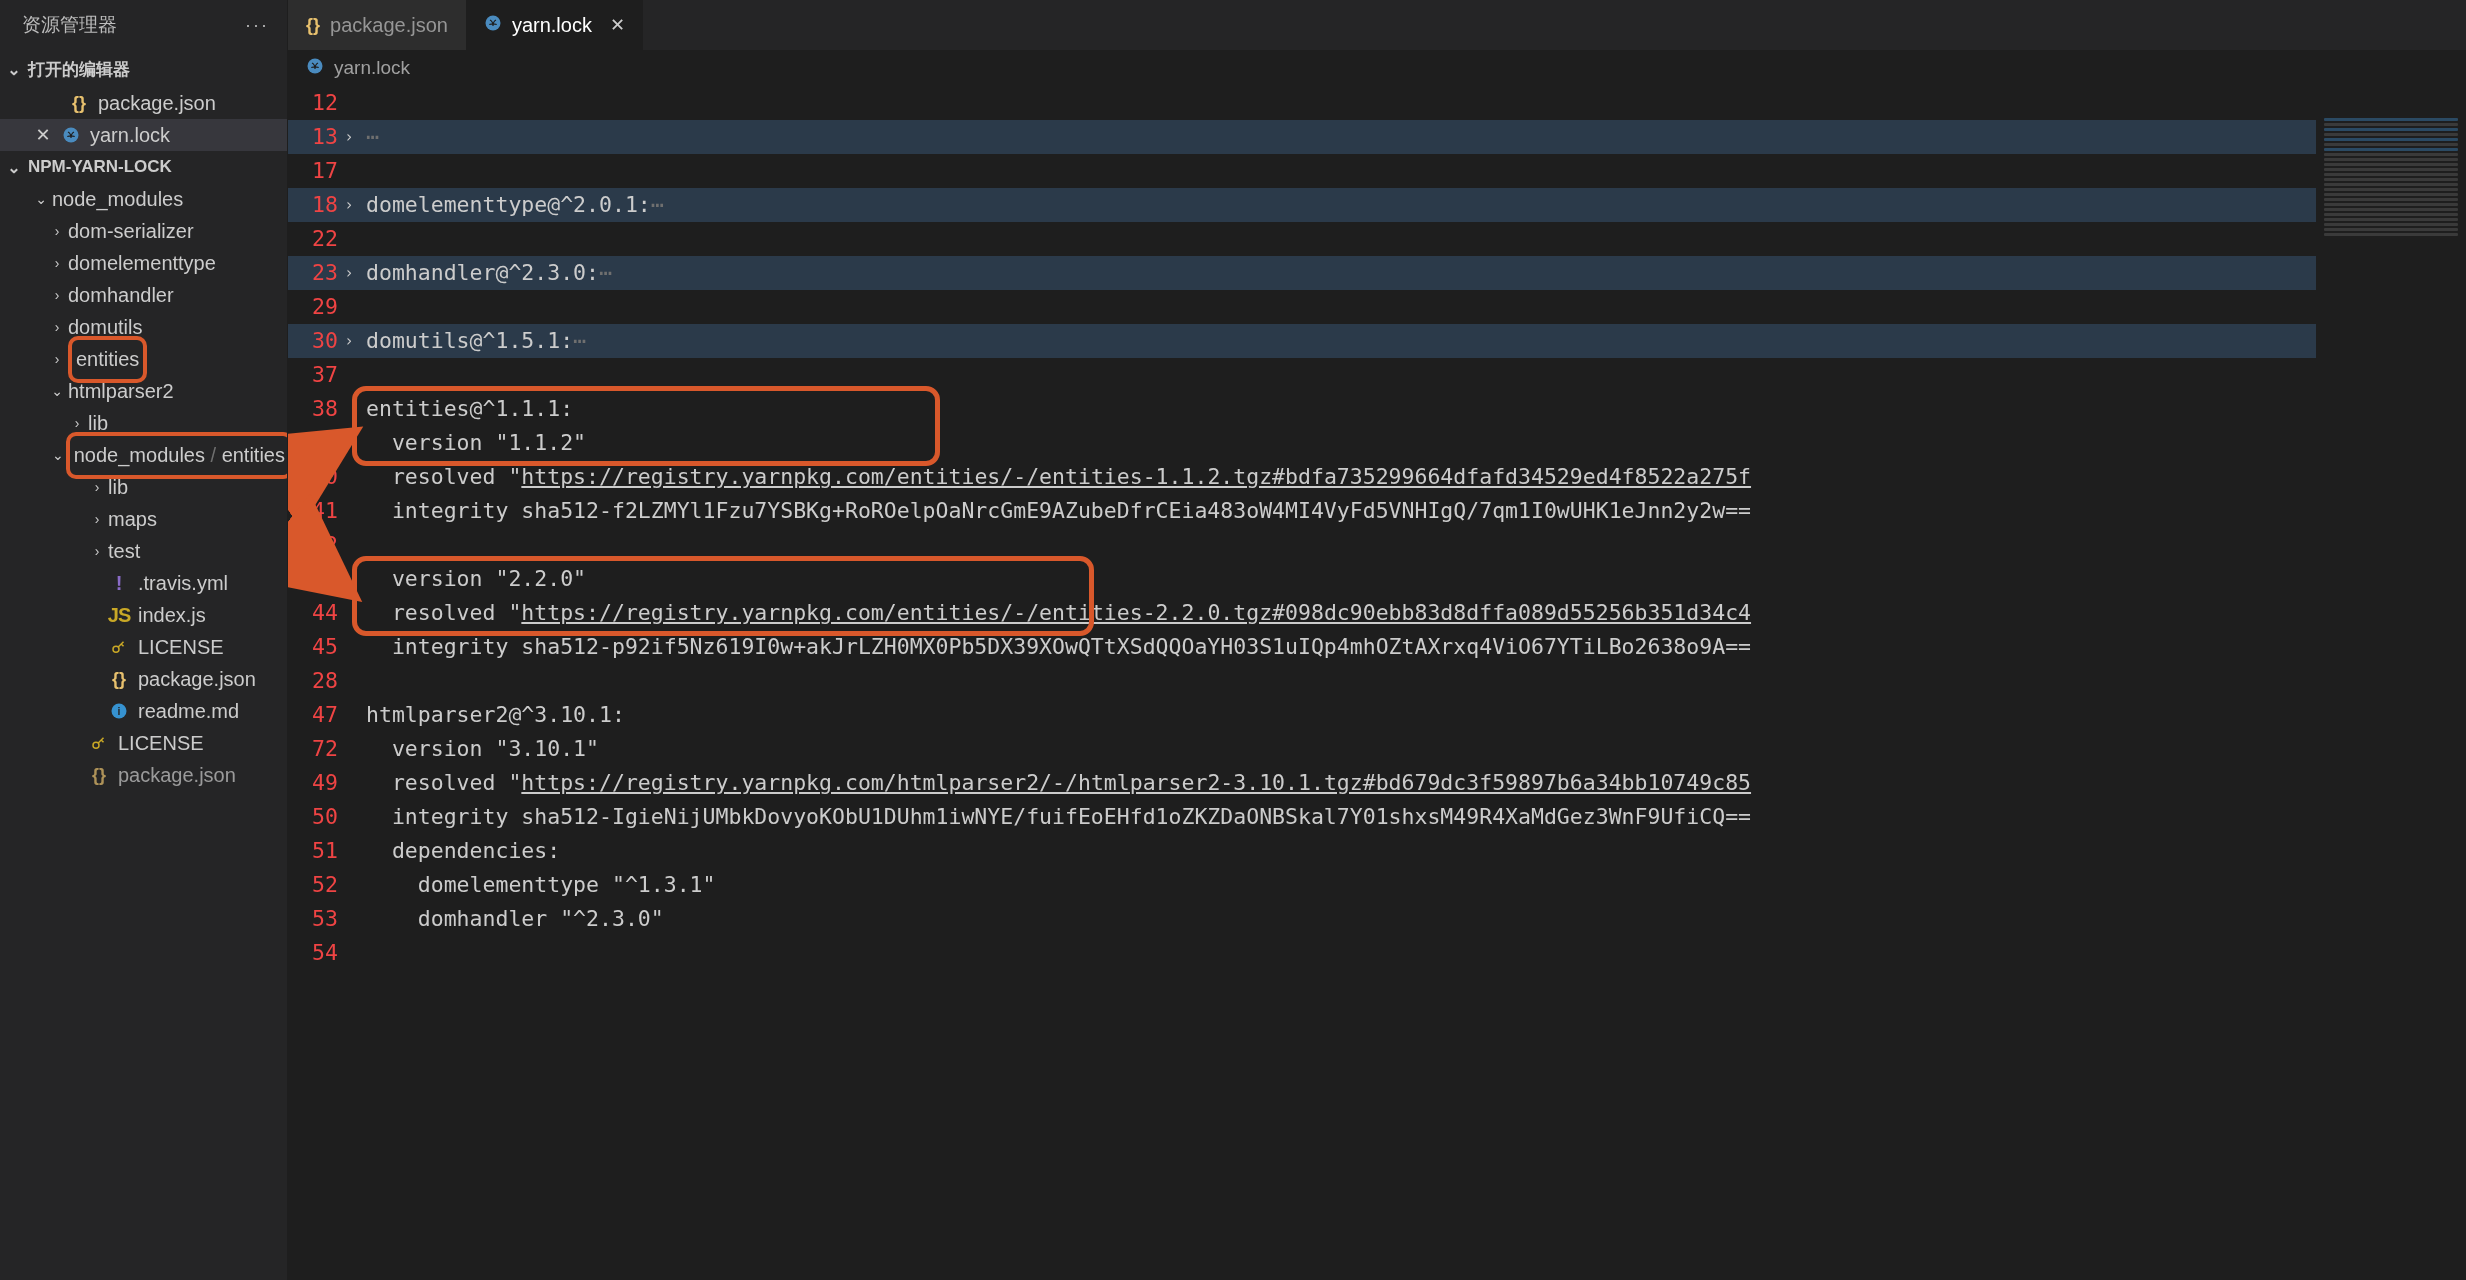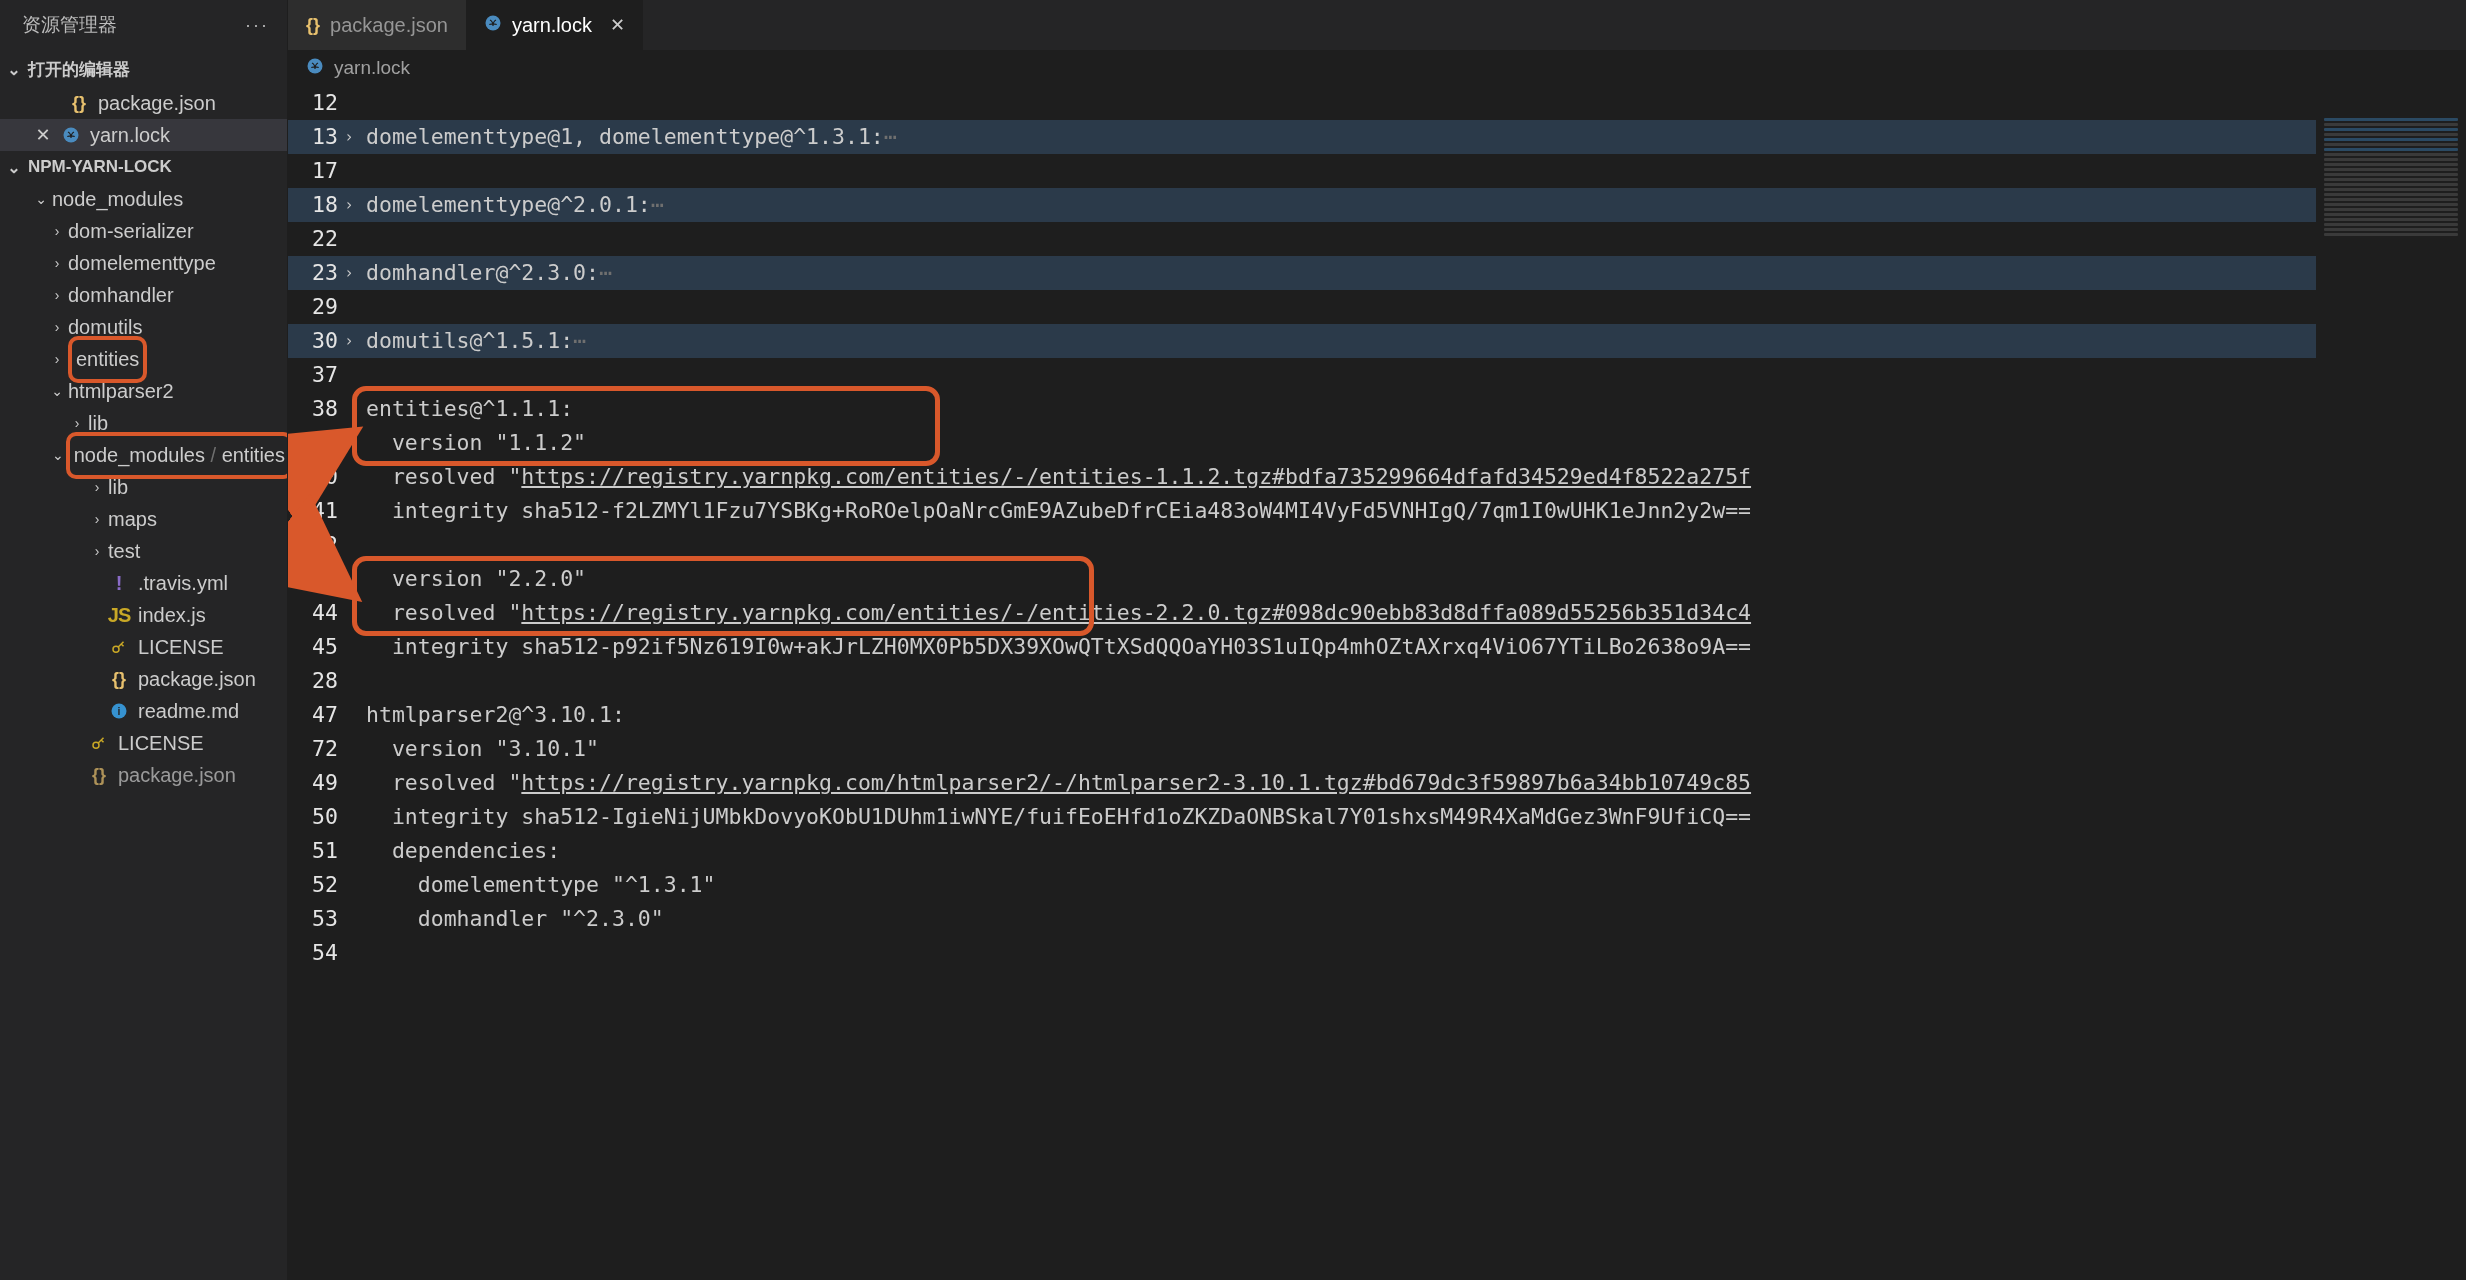--- a/index.html
+++ b/index.html
@@ -125,21 +125,21 @@
     display: flex;
     font-family: "SF Mono", Menlo, Consolas, monospace;
     font-size: 21.5px;
     line-height: 34px;
     overflow: hidden;
     position: relative;
   }
   .gutter {
     width: 78px;
     text-align: right;
-    color: #e5e5e5;
+    color: #ef4444;
     padding-right: 28px;
     user-select: none;
   }
   .gutter div { height: 34px; }
   .code { flex:1; position: relative; }
   .code-lines { position:relative; }
   .line { height: 34px; display:flex; align-items:center; color:#cccccc; white-space: pre; }
   .fold-chev { display:inline-block; width:26px; text-align:center; color:#cccccc; font-size:15px; margin-left:-30px; margin-right:4px;}
   .dim { color:#6f6f6f; }
   .url { text-decoration: underline; color:#cccccc; }
@@ -379,21 +379,21 @@
         <div>49</div>
         <div>50</div>
         <div>51</div>
         <div>52</div>
         <div>53</div>
         <div>54</div>
       </div>
     <div class="code">
       <div class="code-lines" id="codelines">
           <div class="line"></div>
-          <div class="line"><span class="fold-chev">›</span><span>domelementtype@1, domelementtype@^1.3.1:</span> <span class="ellip">⋯</span></div>
+          <div class="line"><span class="fold-chev">›</span> <span class="ellip">⋯</span></div>
           <div class="line"></div>
           <div class="line"><span class="fold-chev">›</span><span>domelementtype@^2.0.1:</span> <span class="ellip">⋯</span></div>
           <div class="line"></div>
           <div class="line"><span class="fold-chev">›</span><span>domhandler@^2.3.0:</span> <span class="ellip">⋯</span></div>
           <div class="line"></div>
           <div class="line"><span class="fold-chev">›</span><span>domutils@^1.5.1:</span> <span class="ellip">⋯</span></div>
           <div class="line"></div>
           <div class="line"><span>entities@^1.1.1:</span></div>
           <div class="line"><span>  version "1.1.2"</span></div>
           <div class="line"><span>  resolved "</span><span class="url">https://registry.yarnpkg.com/entities/-/entities-1.1.2.tgz#bdfa735299664dfafd34529ed4f8522a275f</span></div>

